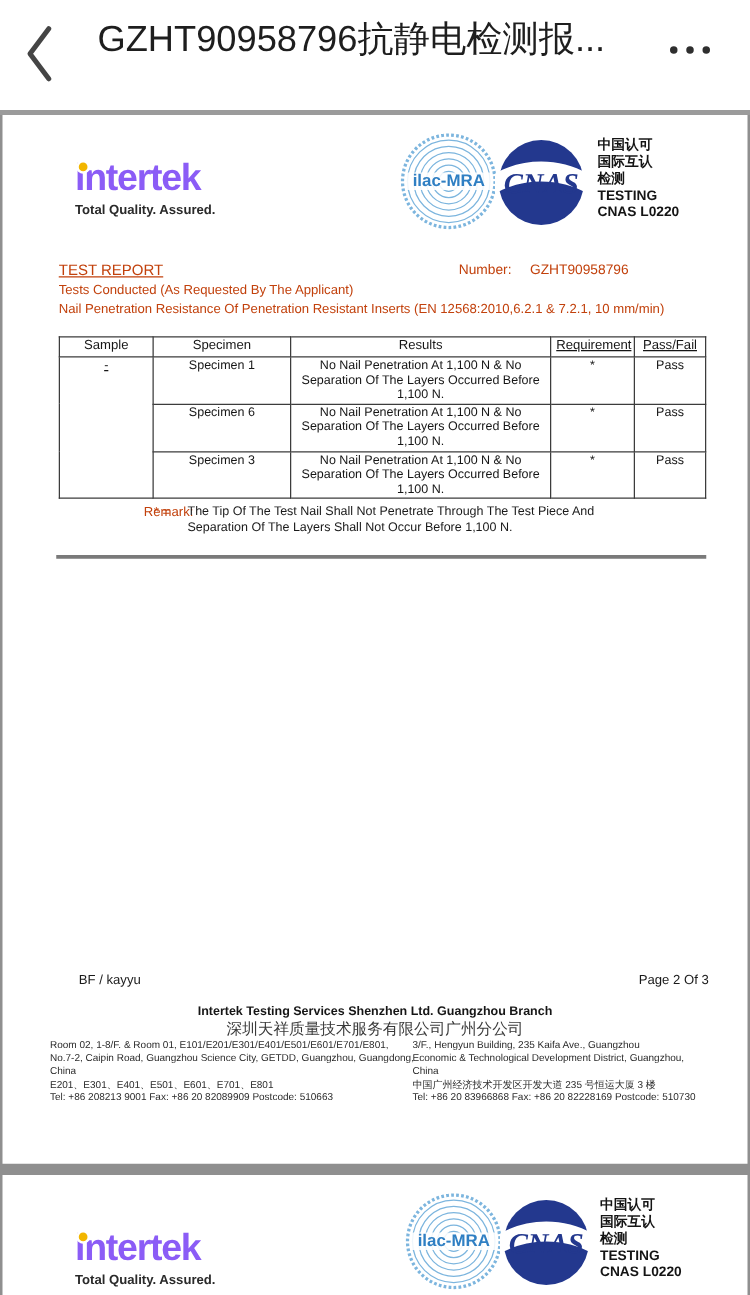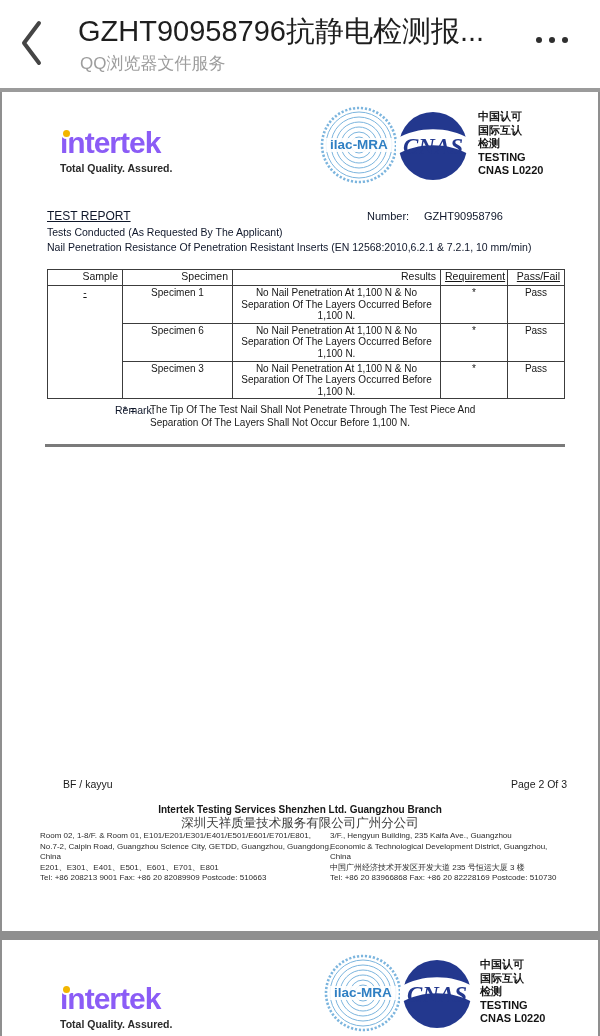--- a/index.html
+++ b/index.html
@@ -25,28 +25,28 @@
   .brand-row{position:absolute;top:0;left:0;width:100%;height:110px;}
   .intertek{position:absolute;left:58px;top:34px;width:150px;}
   .intertek-text{font-size:30px;font-weight:bold;letter-spacing:-1px;color:#8b5cf6;position:relative;line-height:34px;}
   .intertek-dot{position:absolute;left:3px;top:4px;width:7px;height:7px;border-radius:50%;background:#f2b600;box-shadow:0 0 0 2px #fff;}
   .intertek-tagline{font-size:10.5px;font-weight:bold;color:#2a2a2a;margin-top:2px;white-space:nowrap;}
   .ilac{position:absolute;left:318px;top:13px;}
   .cnas{position:absolute;left:394px;top:18px;}
   .accr{position:absolute;left:476px;top:18px;font-size:11px;font-weight:bold;line-height:13.5px;color:#141414;}
   
   .abs{position:absolute;}
-  .doc{font-size:10.5px;line-height:14px;color:#0f172a;}
+  .doc{font-size:10.5px;line-height:14px;color:#c2410c;}
   .report-title{text-decoration:underline;font-size:12px;}
   .num-label{font-size:11px;}
   .num-value{font-size:11px;}
   
   table.results{border-collapse:collapse;table-layout:fixed;width:517px;font-size:10px;color:#161616;}
   table.results th,table.results td{border:1px solid #3c3c3c;padding:1px 4px;text-align:center;vertical-align:top;line-height:11.6px;}
-  table.results th{font-weight:normal;font-size:10.5px;height:13px;text-align:right;}
+  table.results th{font-weight:normal;font-size:10.5px;height:13px;}
   th.u{text-decoration:underline;}
   td.row-cell{height:33px;}
   .sample-dash{text-decoration:underline;}
   
   .remark-label{left:65px;width:55px;padding-left:48px;}
   .remark-sym{left:121px;}
   .remark-text{left:148px;width:376px;font-size:10px;line-height:13px;}
   .thick-rule{position:absolute;left:43px;width:520px;height:3px;background:#7a7a7a;}
   
   .bf{font-size:10.5px;}
@@ -60,21 +60,20 @@
 
 <div class="appbar">
   <button class="back-btn">
     <span>
       <svg width="30" height="50" viewBox="0 0 30 50">
           <polyline points="22,5 7,25 22,45" fill="none" stroke="#454545" stroke-width="4" stroke-linecap="round" stroke-linejoin="round"></polyline>
         </svg>
     </span>
   </button>
   <div class="app-title">GZHT90958796抗静电检测报...</div>
-  <div class="app-subtitle">QQ浏览器文件服务</div>
   <button class="menu-btn">
     <i></i>
       <i></i>
       <i></i>
   </button>
 </div>
 <div class="top-rule"></div>
 
 <div class="viewer">
 

